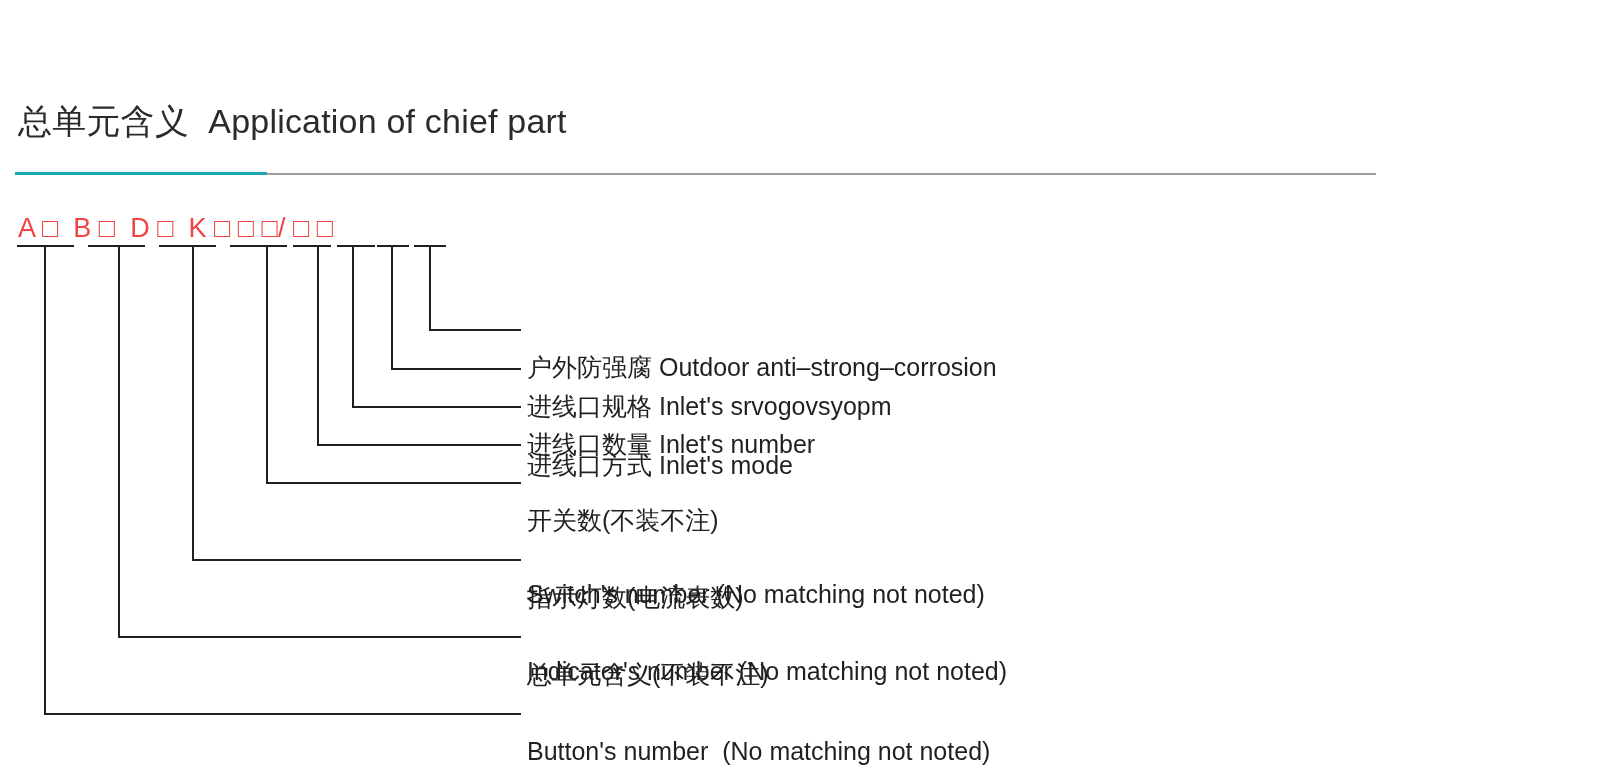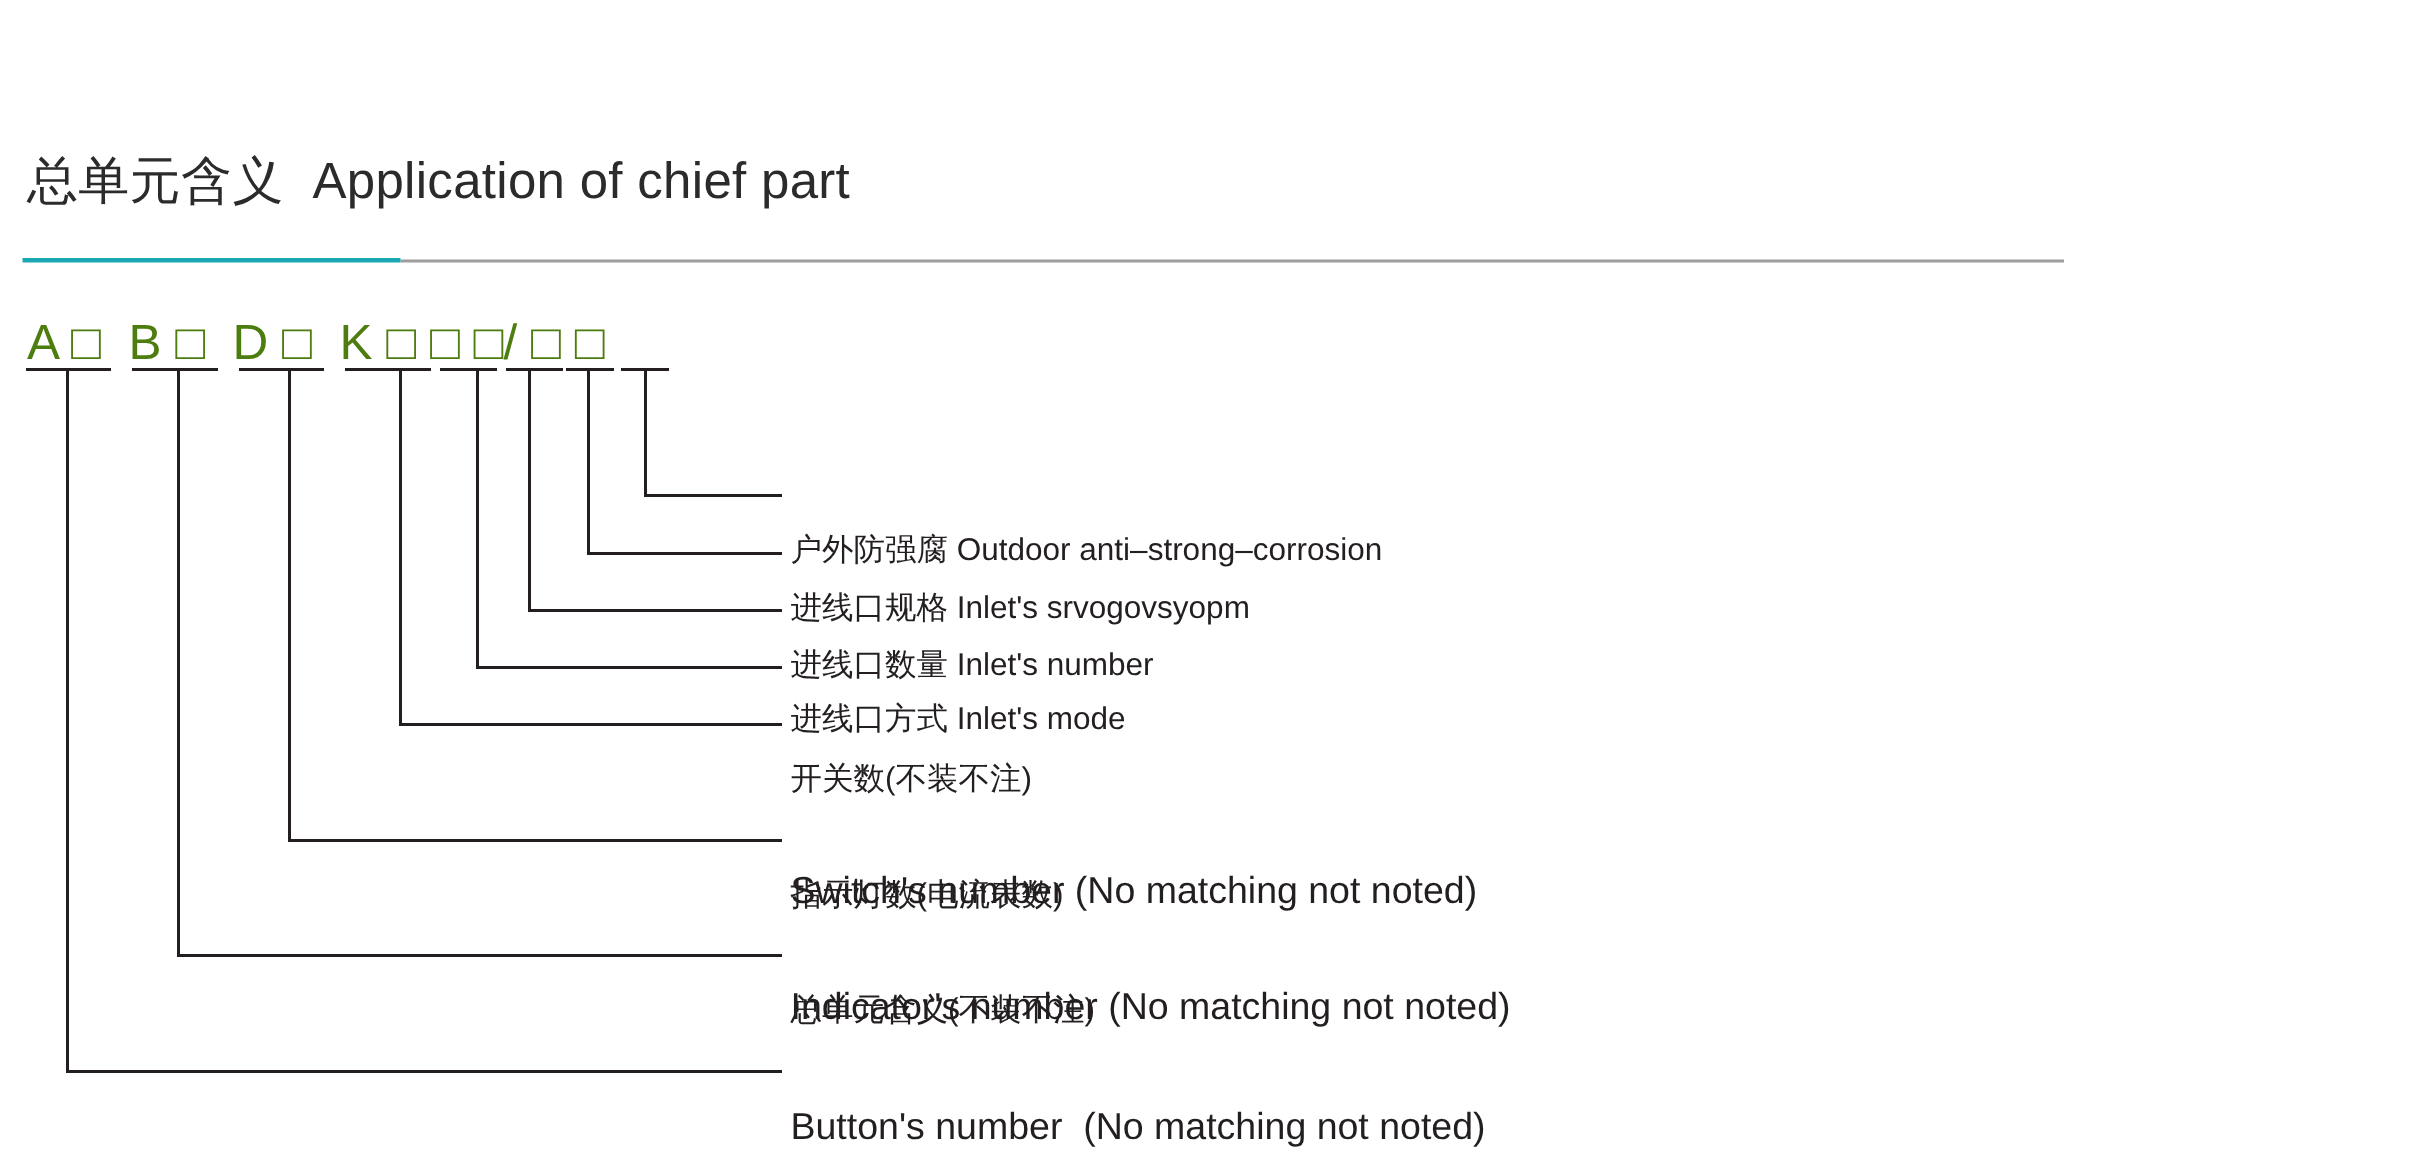--- a/index.html
+++ b/index.html
@@ -48,46 +48,46 @@
     width: 1138px;
     height: 2px;
     top: 137px;
   }
 
   
   .code-string {
     position: absolute;
     left: 18px;
     top: 176px;
-    font-size: 33px;
+    font-size: 27px;
     line-height: 32px;
     letter-spacing: 0px;
     white-space: pre;
-    color: #4d7c0f;
+    color: #ef4444;
   }
 
   
   #diagram-svg {
     position: absolute;
     left: 0;
     top: 0;
     width: 1608px;
     height: 780px;
     pointer-events: none;
   }
 
   
   .label-block {
     position: absolute;
     left: 527px;
     white-space: pre;
     color: #231f20;
   }
   .label-cn {
-    font-size: 21px;
+    font-size: 25px;
     line-height: 38px;
     display: block;
   }
   .label-en {
     font-size: 25px;
     line-height: 38px;
     display: block;
     text-align: right;
   }
 </style>
@@ -140,21 +140,21 @@
   </div>
 
   <div class="label-block" style="top:315px">
     <span class="label-cn">进线口规格 Inlet's srvogovsyopm</span>
   </div>
 
   <div class="label-block" style="top:353px">
     <span class="label-cn">进线口数量 Inlet's number</span>
   </div>
 
-  <div class="label-block" style="top:389px">
+  <div class="label-block" style="top:374px">
     <span class="label-cn">进线口方式 Inlet's mode</span>
   </div>
 
   <div class="label-block" style="top:429px">
     <span class="label-cn">开关数(不装不注)</span>
     <span class="label-en">Switch's number (No matching not noted)</span>
   </div>
 
   <div class="label-block" style="top:506px">
     <span class="label-cn">指示灯数(电流表数)</span>

